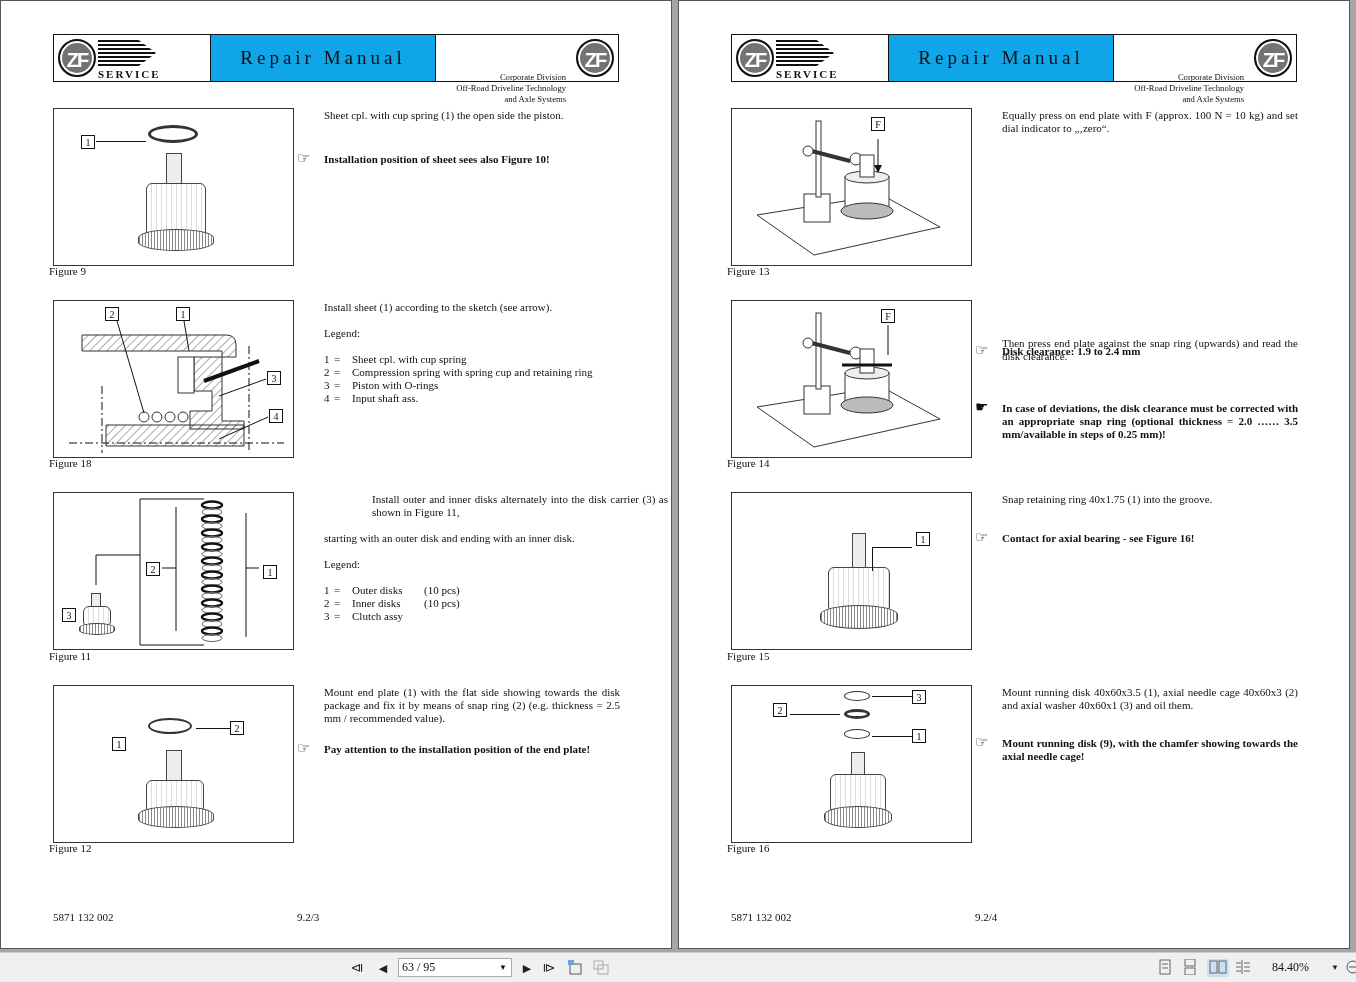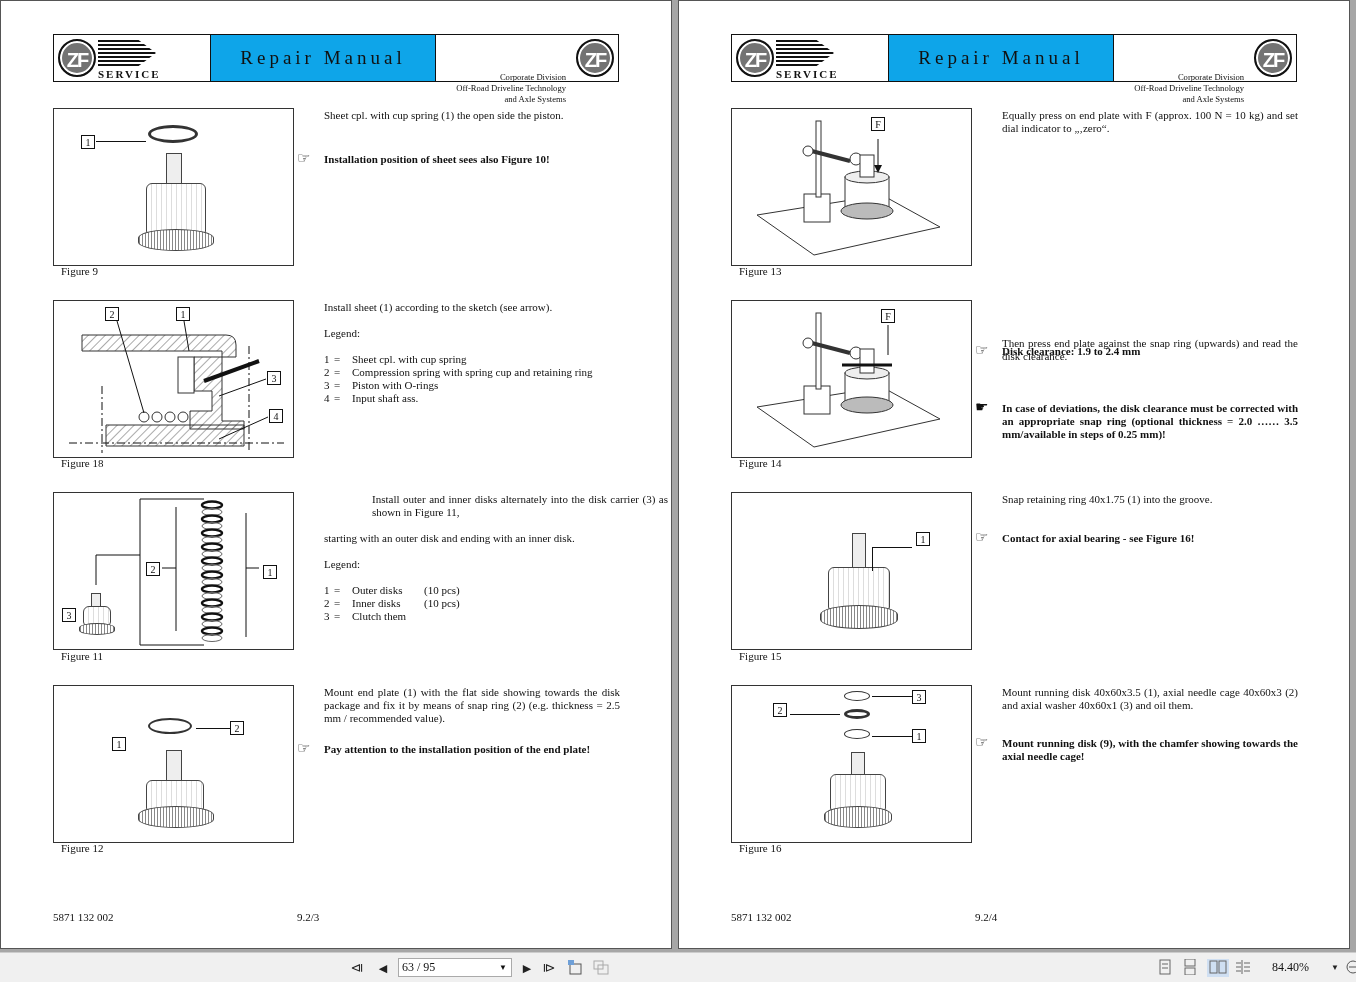--- a/index.html
+++ b/index.html
@@ -22,21 +22,21 @@
              background: repeating-linear-gradient(#111 0 2px, #fff 2px 4px); clip-path: polygon(0 0, 70% 0, 100% 50%, 70% 100%, 0 100%); }
   .service { position: absolute; left: 44px; bottom: 1px; font-size: 11px; letter-spacing: 2px; font-weight: bold; }
   .hdr .title-cell { flex: 1; background: #0ea5e9; border-right: 1.5px solid #111; display: flex; align-items: center; justify-content: center;
                      font-size: 19px; font-weight: normal; letter-spacing: 4px; }
   .hdr .div-cell { width: 182px; position: relative; }
   .div-text { position: absolute; right: 52px; top: 9px; text-align: right; font-size: 8.6px; line-height: 11px; margin-top: 28px; }
   .hdr .div-cell .zf-logo { right: 4px; top: 4px; }
 
   
   .fig { position: absolute; left: 52px; width: 241px; height: 158px; border: 1px solid #333; background: #fff; overflow: hidden; }
-  .fig-caption { position: absolute; left: 60px; font-size: 11px; }
+  .fig-caption { position: absolute; left: 48px; font-size: 11px; }
   .callout { position: absolute; width: 14px; height: 14px; border: 1px solid #111; background: #fff; font-size: 10px; line-height: 13px; text-align: center; }
 
   .txt { position: absolute; left: 323px; width: 296px; font-size: 11px; line-height: 13px; text-align: justify; }
   .note { position: absolute; left: 296px; width: 323px; font-size: 11px; line-height: 13px; font-weight: bold; padding-left: 27px; text-align: justify; }
   .hand { position: absolute; left: 0; top: -1px; font-size: 15px; font-weight: normal; }
   .legend { position: absolute; left: 323px; font-size: 11px; line-height: 13px; }
   .legend .row { display: flex; }
   .legend .n { width: 10px; }
   .legend .eq { width: 18px; }
   .legend .lbl { width: 72px; }
@@ -204,21 +204,21 @@
         </div>
       <div class="row">
           <span class="n">2</span>
           <span class="eq">=</span>
           <span class="lbl">Inner disks</span>
           <span>(10 pcs)</span>
         </div>
       <div class="row">
           <span class="n">3</span>
           <span class="eq">=</span>
-          <span class="lbl">Clutch them</span>
+          <span class="lbl">Clutch assy</span>
           <span></span>
         </div>
     </div>
 
     <div class="fig" style="top:684px;">
       <div class="ring" style="left:94px;top:32px;width:44px;height:16px;"></div>
       <div class="arrow-line" style="left:142px;top:42px;width:34px;"></div>
       <div class="callout" style="left:176px;top:35px;">2</div>
       <div class="callout" style="left:58px;top:51px;">1</div>
       <div class="shaft" style="left:112px;top:64px;width:16px;height:34px;"></div>

